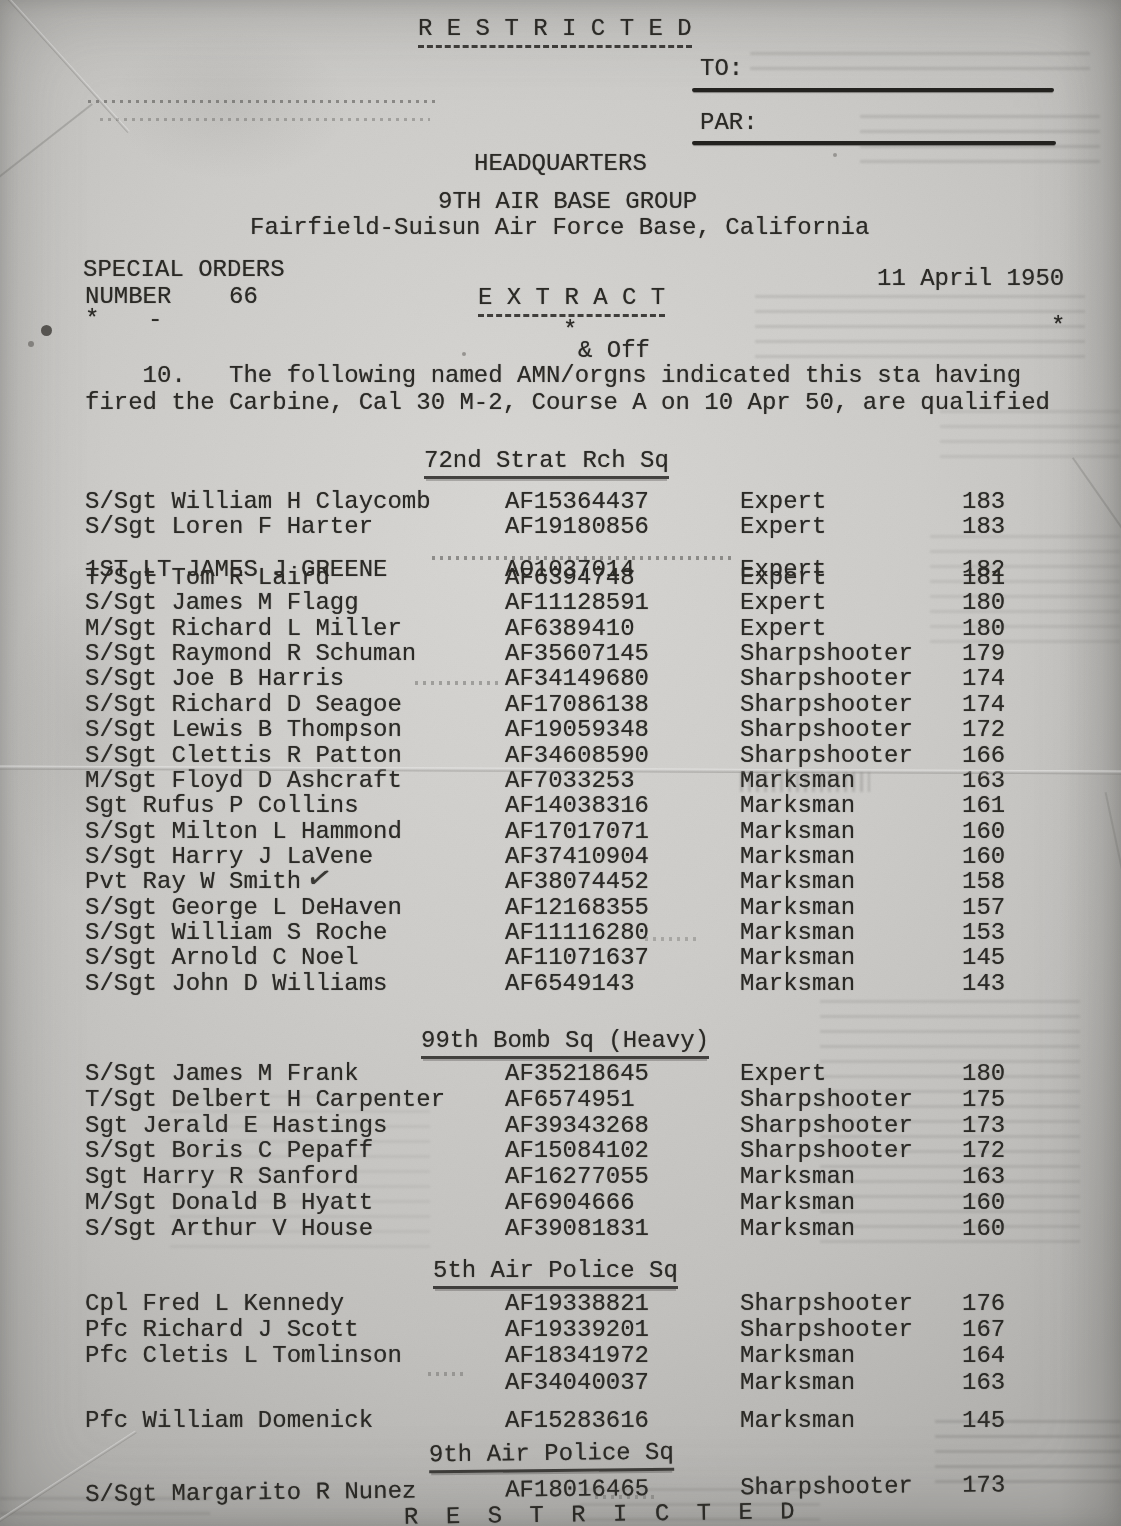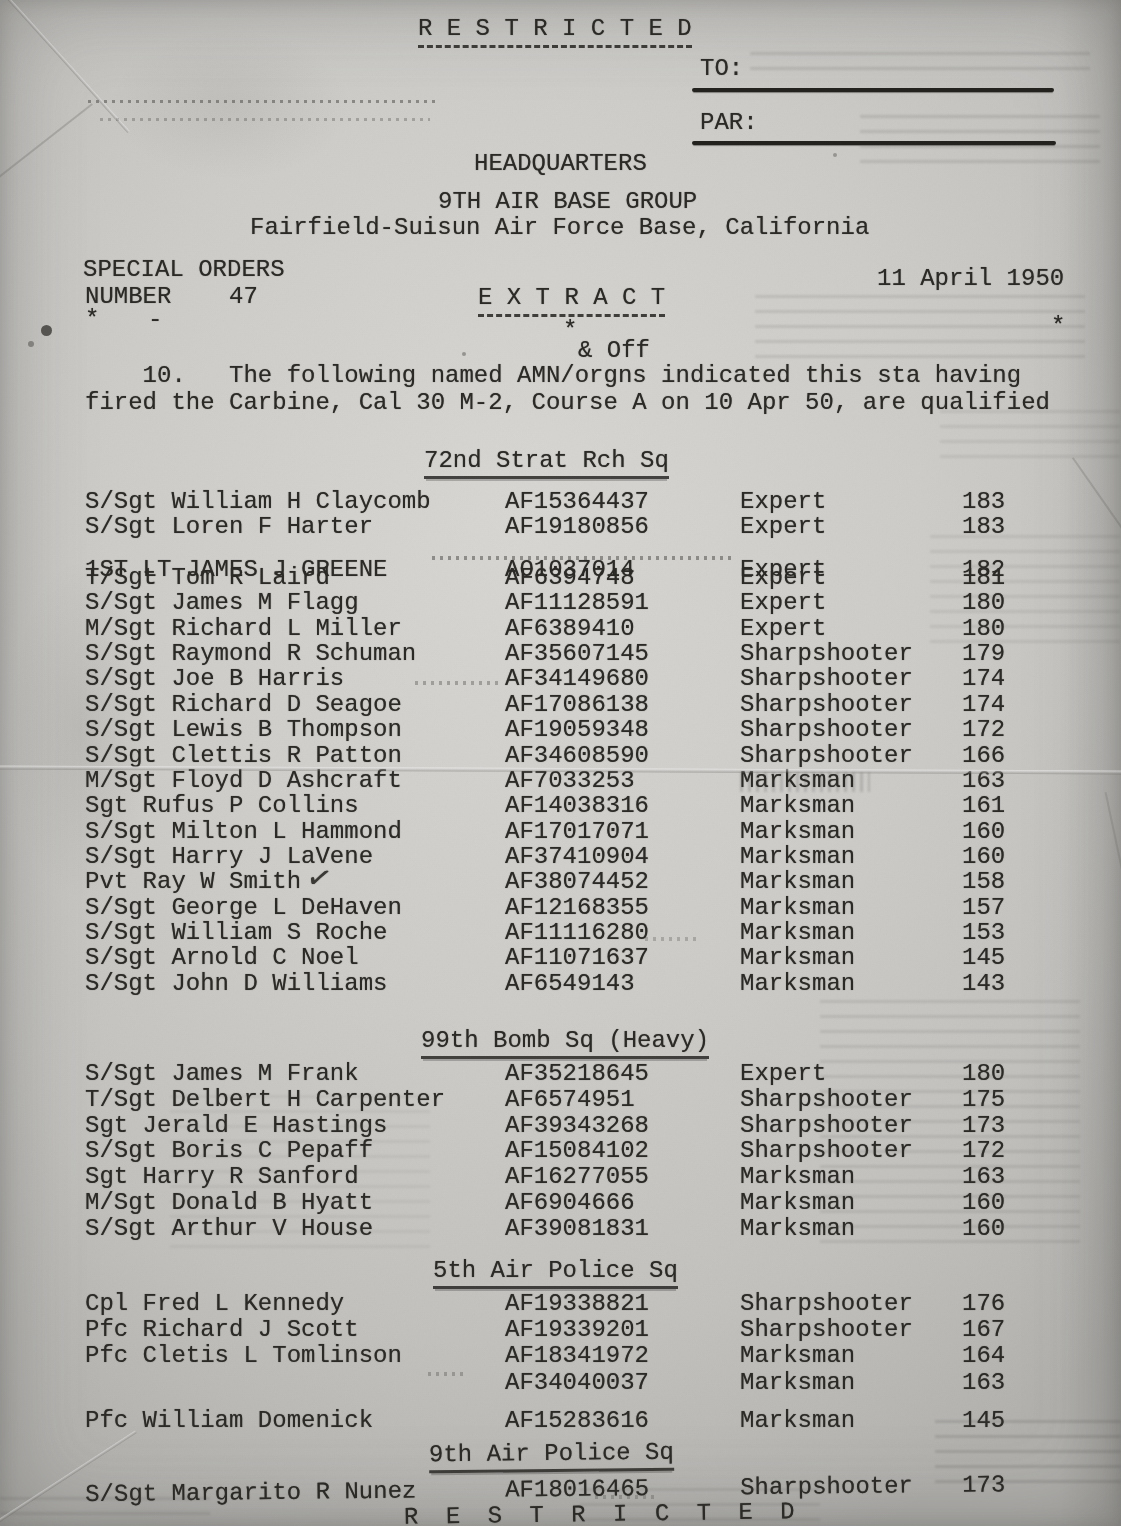--- a/index.html
+++ b/index.html
@@ -54,21 +54,21 @@
   <div class="t" style="left:700px;top:56px;font-family:Liberation Mono, monospace;">TO:</div>
   <div class="bar" style="left:692px;top:88px;width:362px;"></div>
   <div class="t" style="left:700px;top:110px;">PAR:</div>
   <div class="bar" style="left:692px;top:141px;width:364px;"></div>
 
   <div class="t" style="left:474px;top:151px;">HEADQUARTERS</div>
   <div class="t" style="left:438px;top:189px;">9TH AIR BASE GROUP</div>
   <div class="t" style="left:250px;top:215px;">Fairfield-Suisun Air Force Base, California</div>
 
   <div class="t" style="left:83px;top:257px;">SPECIAL ORDERS</div>
-  <div class="t" style="left:85px;top:284px;">NUMBER    47</div>
+  <div class="t" style="left:85px;top:284px;">NUMBER    66</div>
   <div class="t" style="left:877px;top:266px;">11 April 1950</div>
   <div class="t" style="left:478px;top:285px;"><span class="dashline">E X T R A C T</span></div>
   <div class="t" style="left:85px;top:307px;">*</div>
   <div class="t" style="left:148px;top:307px;">-</div>
   <div class="t" style="left:563px;top:318px;">*</div>
   <div class="t" style="left:1051px;top:314px;">*</div>
 
   <div class="t" style="left:578px;top:338px;">&amp; Off</div>
   <div class="t" style="left:85px;top:363px;">    10.   The following named AMN/orgns indicated this sta having</div>
   <div class="t" style="left:85px;top:390px;">fired the Carbine, Cal 30 M-2, Course A on 10 Apr 50, are qualified</div>

